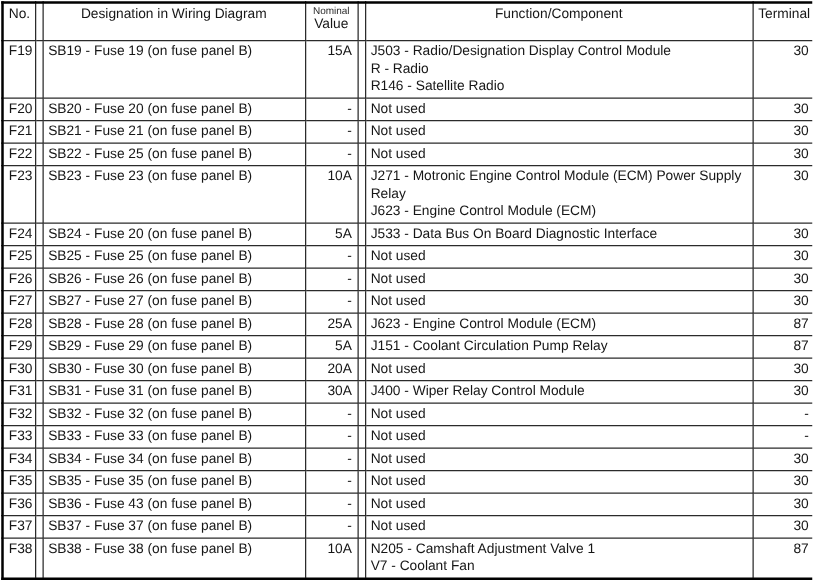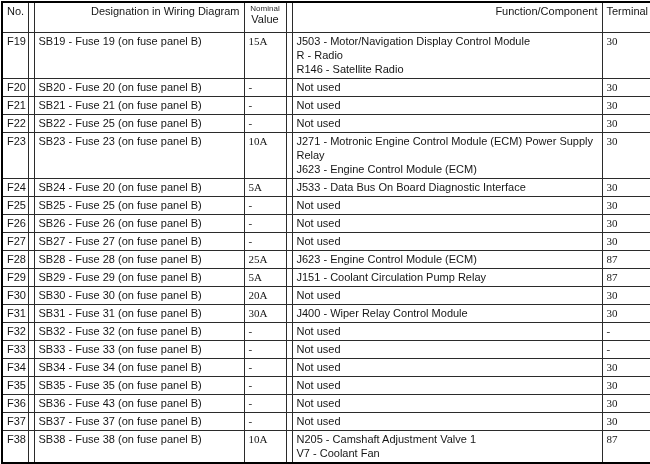--- a/index.html
+++ b/index.html
@@ -30,40 +30,40 @@
     padding: 1px 4px 2px 4px;
     overflow: hidden;
     box-sizing: border-box;
   }
   
   table.fuse-table {
     border: 2px solid #000000;
   }
   thead th {
     font-weight: normal;
-    text-align: right;
+    text-align: center;
     vertical-align: top;
     height: 30px;
     border-bottom: 2px solid #111111;
     padding-top: 3px;
   }
   tbody td {
     vertical-align: top;
     height: 18px;
     padding-top: 2px;
   }
   .col-no   { width: 26px; }
   .col-sp   { width: 6px; padding: 0; }
   .col-des  { width: 210px; }
   .col-val  { width: 42px; }
   .col-fn   { width: 310px; }
   .col-term { width: 50px; }
   .cell-no { padding-left: 4px; margin-top: 36px; }
   .cell-designation { padding-left: 5px; margin-top: 44px; }
-  .cell-nominal-value, .cell-terminal { text-align: left; font-family: Liberation Serif, serif; }
+  .cell-nominal-value, .cell-terminal { text-align: right; }
   .cell-function { padding-left: 6px; white-space: pre-line; }
   th.h-val { text-align: center; padding-left: 1px; padding-right: 1px; }
   th.h-val .nominal-small {
     display: block;
     font-size: 8px;
     line-height: 9px;
     color: #2a2a2a;
   }
   th.h-val .nominal-value-line {
     display: block;
@@ -100,21 +100,21 @@
         <th class="col-term h-term">Terminal</th>
       </tr>
     </thead>
     <tbody id="rows">
         <tr>
           <td class="cell-no">F19</td>
           <td class="col-sp"></td>
           <td class="cell-designation">SB19 - Fuse 19 (on fuse panel B)</td>
           <td class="cell-nominal-value">15A</td>
           <td class="col-sp"></td>
-          <td class="cell-function">J503 - Motor/Navigation Display Control Module
+          <td class="cell-function">J503 - Radio/Designation Display Control Module
 R - Radio
 R146 - Satellite Radio</td>
           <td class="cell-terminal">30</td>
         </tr>
         <tr>
           <td class="cell-no">F20</td>
           <td class="col-sp"></td>
           <td class="cell-designation">SB20 - Fuse 20 (on fuse panel B)</td>
           <td class="cell-nominal-value">-</td>
           <td class="col-sp"></td>

